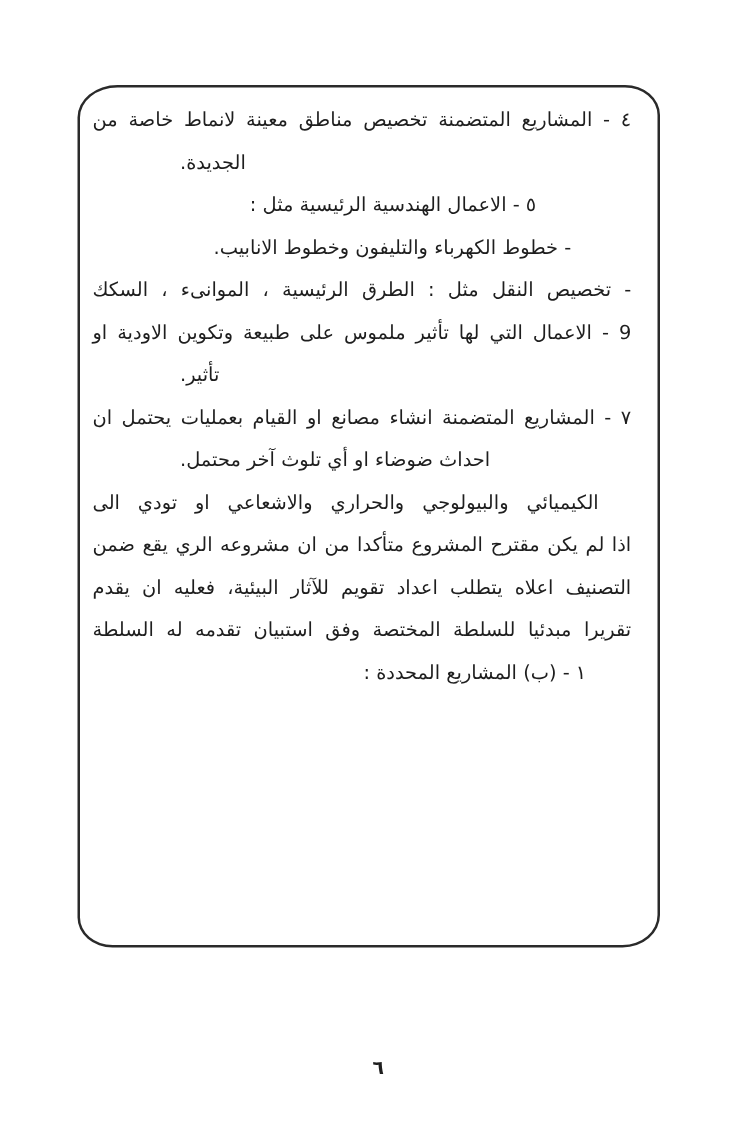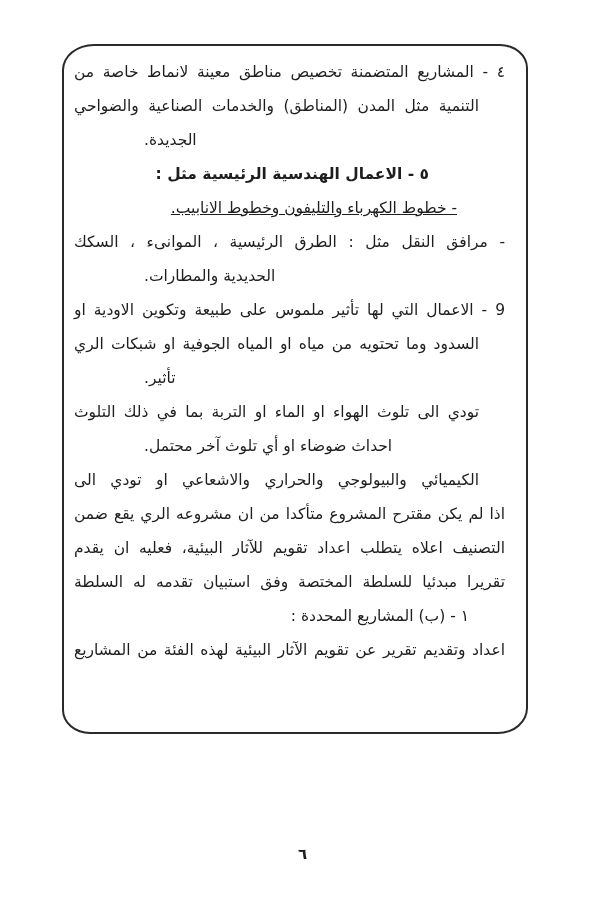--- a/index.html
+++ b/index.html
@@ -8,21 +8,21 @@
     height: 902px;
     position: relative;
     background: #ffffff;
     font-family: "DejaVu Sans", sans-serif;
     color: #1e1e1e;
     overflow: hidden;
   }
   .page-frame {
     position: absolute;
     left: 62px;
-    top: 44px;
+    top: 68px;
     width: 466px;
     height: 690px;
     box-sizing: border-box;
     border: 2px solid #2a2a2a;
     border-radius: 32px 28px 30px 28px / 26px 24px 26px 24px;
     padding: 9px 21px 0 10px;
     background: #ffffff;
   }
   .ln {
     direction: rtl;
@@ -31,22 +31,22 @@
     line-height: 34px;
     font-size: 15.5px;
     white-space: nowrap;
     overflow: visible;
   }
   
   .j0 { text-align: justify; text-align-last: justify; white-space: normal; }
   
   .j1 { text-align: justify; text-align-last: justify; white-space: normal; padding-right: 26px; }
   
-  .r0 { padding-right: 76px; font-weight: bold; }
-  .r1 { text-align: right; padding-right: 48px; text-decoration: underline; }
+  .r0 { padding-right: 76px; }
+  .r1 { text-align: right; padding-right: 48px; }
   .r2 { text-align: right; padding-right: 30px; }
   .r3 { text-align: right; padding-right: 36px; }
   
   .endc { text-align: left; padding-left: 70px; }
   .page-number {
     position: absolute;
     top: 845px;
     left: 0;
     width: 605px;
     text-align: center;
@@ -55,32 +55,28 @@
     font-weight: bold;
     color: #1e1e1e;
   }
 </style>
 </head>
 <body>
 
 <div>
   <div class="page-frame">
     <div class="ln j0">٤ - المشاريع المتضمنة تخصيص مناطق معينة لانماط خاصة من</div>
-    <div class="ln j1">التنمية مثل المدن (المناطق) والخدمات الصناعية والضواحي</div>
     <div class="ln endc">الجديدة.</div>
     <div class="ln r0">٥ - الاعمال الهندسية الرئيسية مثل :</div>
     <div class="ln r1">- خطوط الكهرباء والتليفون وخطوط الانابيب.</div>
-    <div class="ln j0">- مرافق النقل مثل : الطرق الرئيسية ، الموانىء ، السكك</div>
-    <div class="ln endc">الحديدية والمطارات.</div>
+    <div class="ln j0">- تخصيص النقل مثل : الطرق الرئيسية ، الموانىء ، السكك</div>
     <div class="ln j0">9 - الاعمال التي لها تأثير ملموس على طبيعة وتكوين الاودية او</div>
-    <div class="ln j1">السدود وما تحتويه من مياه او المياه الجوفية او شبكات الري</div>
     <div class="ln endc">تأثير.</div>
-    <div class="ln j1">تودي الى تلوث الهواء او الماء او التربة بما في ذلك التلوث</div>
+    <div class="ln j0">٧ - المشاريع المتضمنة انشاء مصانع او القيام بعمليات يحتمل ان</div>
     <div class="ln endc">احداث ضوضاء او أي تلوث آخر محتمل.</div>
     <div class="ln j1">الكيميائي والبيولوجي والحراري والاشعاعي او تودي الى</div>
     <div class="ln j0">اذا لم يكن مقترح المشروع متأكدا من ان مشروعه الري يقع ضمن</div>
     <div class="ln j0">التصنيف اعلاه يتطلب اعداد تقويم للآثار البيئية، فعليه ان يقدم</div>
     <div class="ln j0">تقريرا مبدئيا للسلطة المختصة وفق استبيان تقدمه له السلطة</div>
     <div class="ln r3">١ - (ب) المشاريع المحددة :</div>
-    <div class="ln j0">اعداد وتقديم تقرير عن تقويم الآثار البيئية لهذه الفئة من المشاريع</div>
   </div>
   <div class="page-number">٦</div>
 </div>
 
 </body></html>

